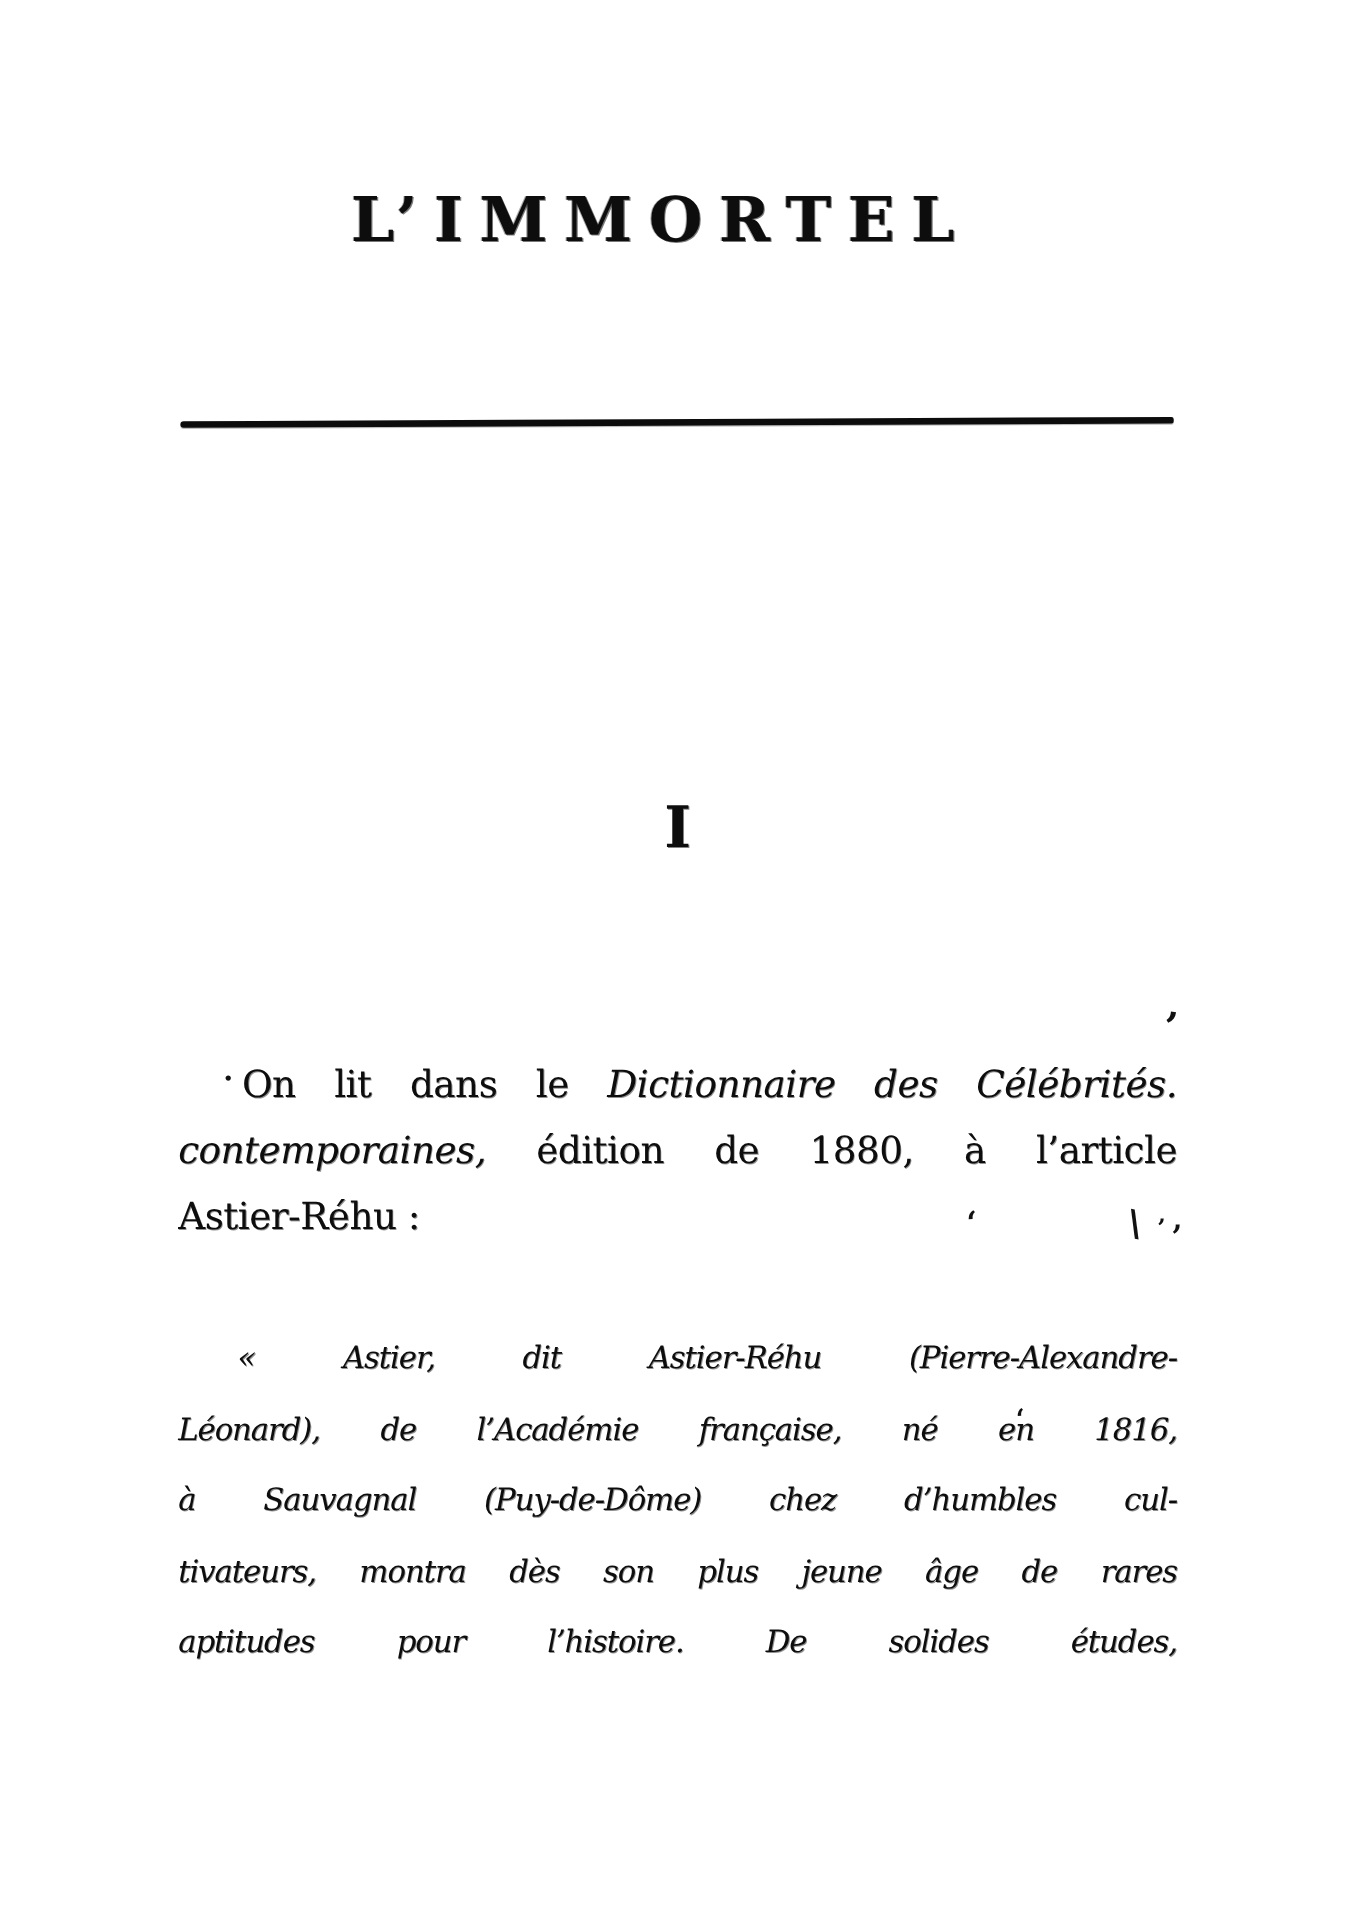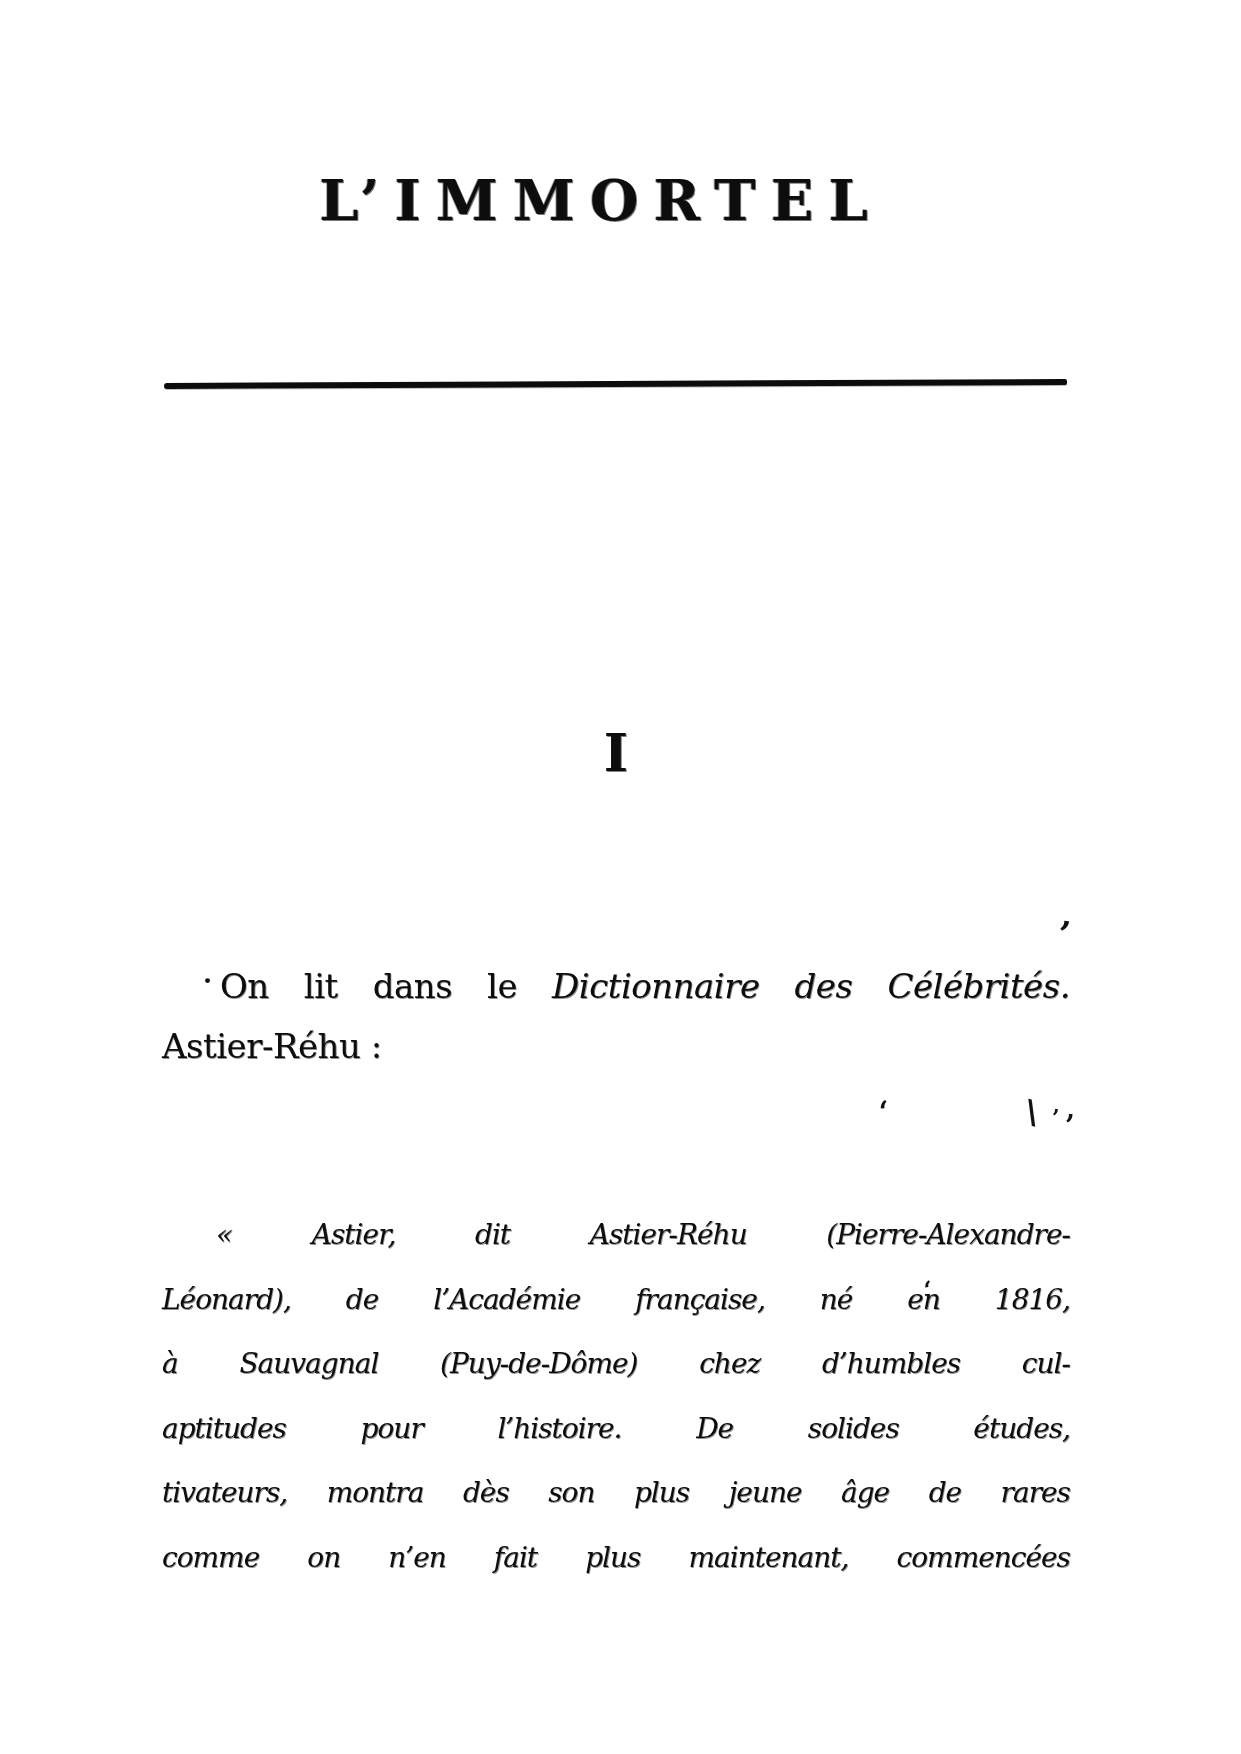--- a/index.html
+++ b/index.html
@@ -98,30 +98,30 @@
 <div class="page">
 
   <div class="book-title">L’IMMORTEL</div>
 
   <div class="title-rule"></div>
 
   <div class="chapter-heading">I</div>
 
   <div class="paragraph opening-paragraph">
     <div class="tline indent-1"><span>On lit dans le </span><span class="it">Dictionnaire des Célébrités.</span></div>
+    <div class="tline"><span class="it">contemporaines,</span><span> édition de 1880, à l’article</span></div>
     <div class="tline align-left"><span>Astier-Réhu :</span></div>
   </div>
 
   <div class="paragraph quote-paragraph">
     <div class="tline indent-2">« Astier, dit Astier-Réhu (Pierre-Alexandre-</div>
     <div class="tline">Léonard), de l’Académie française, né en 1816,</div>
     <div class="tline">à Sauvagnal (Puy-de-Dôme) chez d’humbles cul-</div>
+    <div class="tline">tivateurs, montra dès son plus jeune âge de rares</div>
     <div class="tline">aptitudes pour l’histoire. De solides études,</div>
-    <div class="tline">tivateurs, montra dès son plus jeune âge de rares</div>
-    <div class="tline">comme on n’en fait plus maintenant, commencées</div>
   </div>
 
   <div>
       <span class="artifact" style="left: 1058px; top: 916px; font-size: 36px; transform: rotate(6deg);">’</span>
       <span class="artifact" style="left: 203px; top: 968px; font-size: 26px;">·</span>
       <span class="artifact" style="left: 879px; top: 1098px; font-size: 28px; transform: rotate(-4deg);">‘</span>
       <span class="artifact" style="left: 1026px; top: 1096px; font-size: 32px; transform: rotate(10deg);">\</span>
       <span class="artifact" style="left: 1052px; top: 1106px; font-size: 22px;">’</span>
       <span class="artifact" style="left: 1066px; top: 1096px; font-size: 26px;">,</span>
       <span class="artifact" style="left: 924px; top: 1278px; font-size: 24px; transform: rotate(-6deg);">‘</span>

